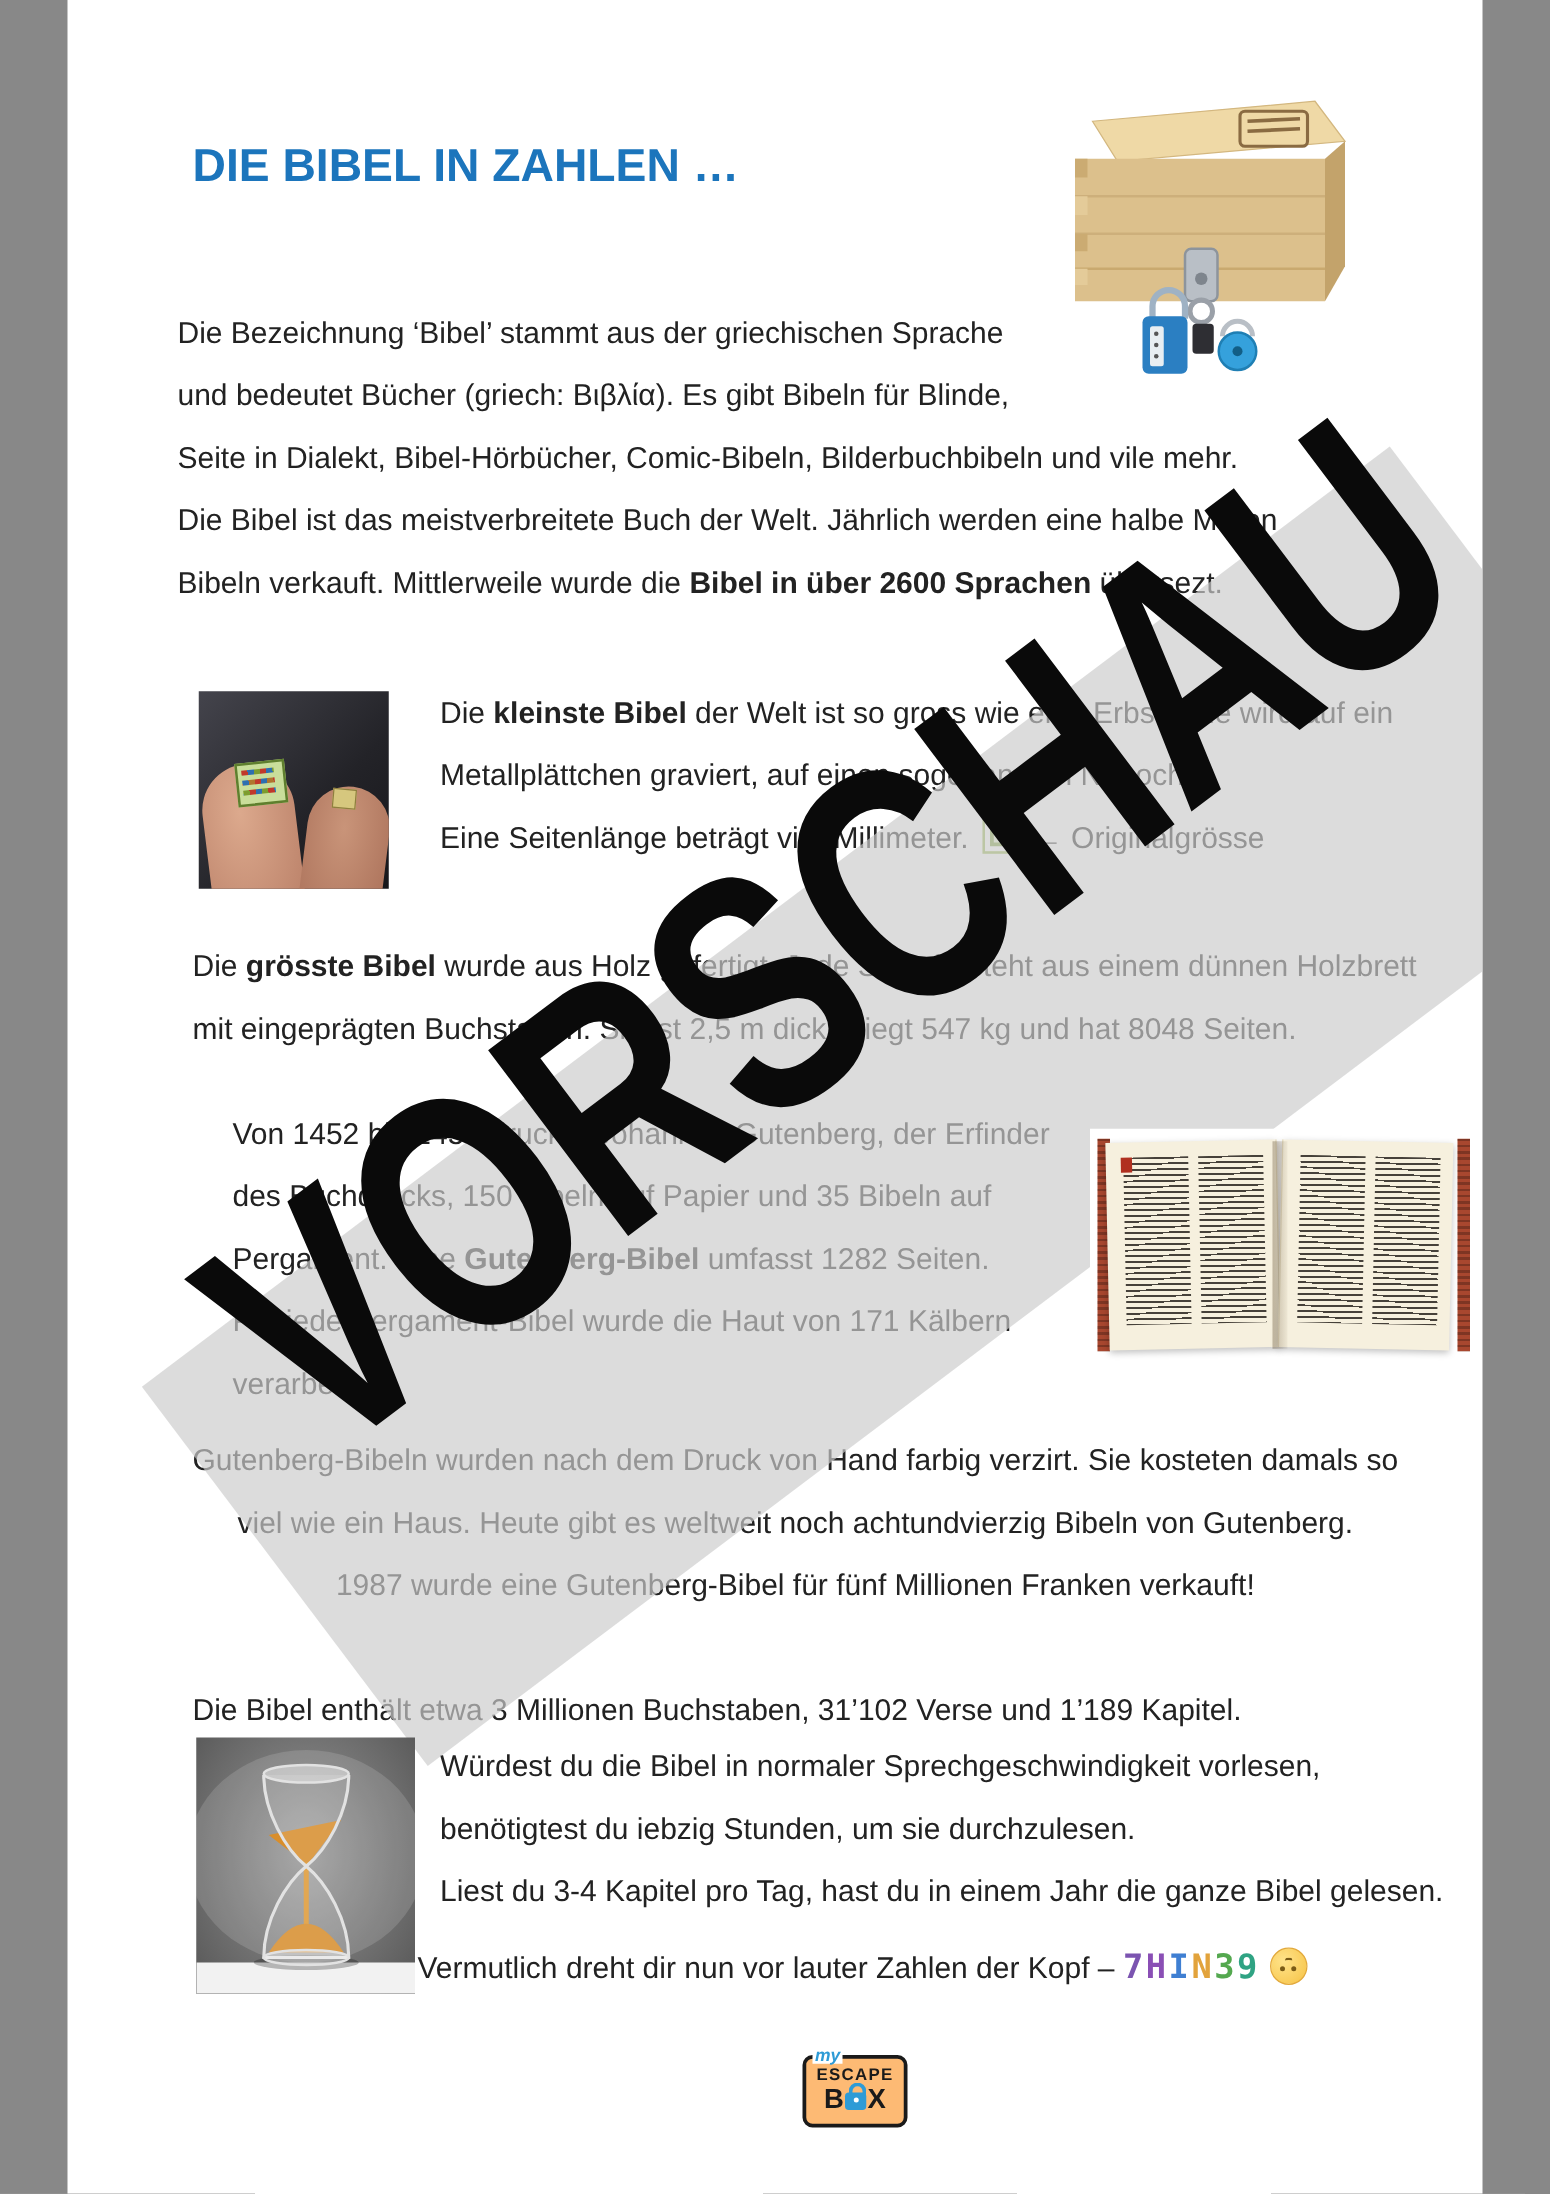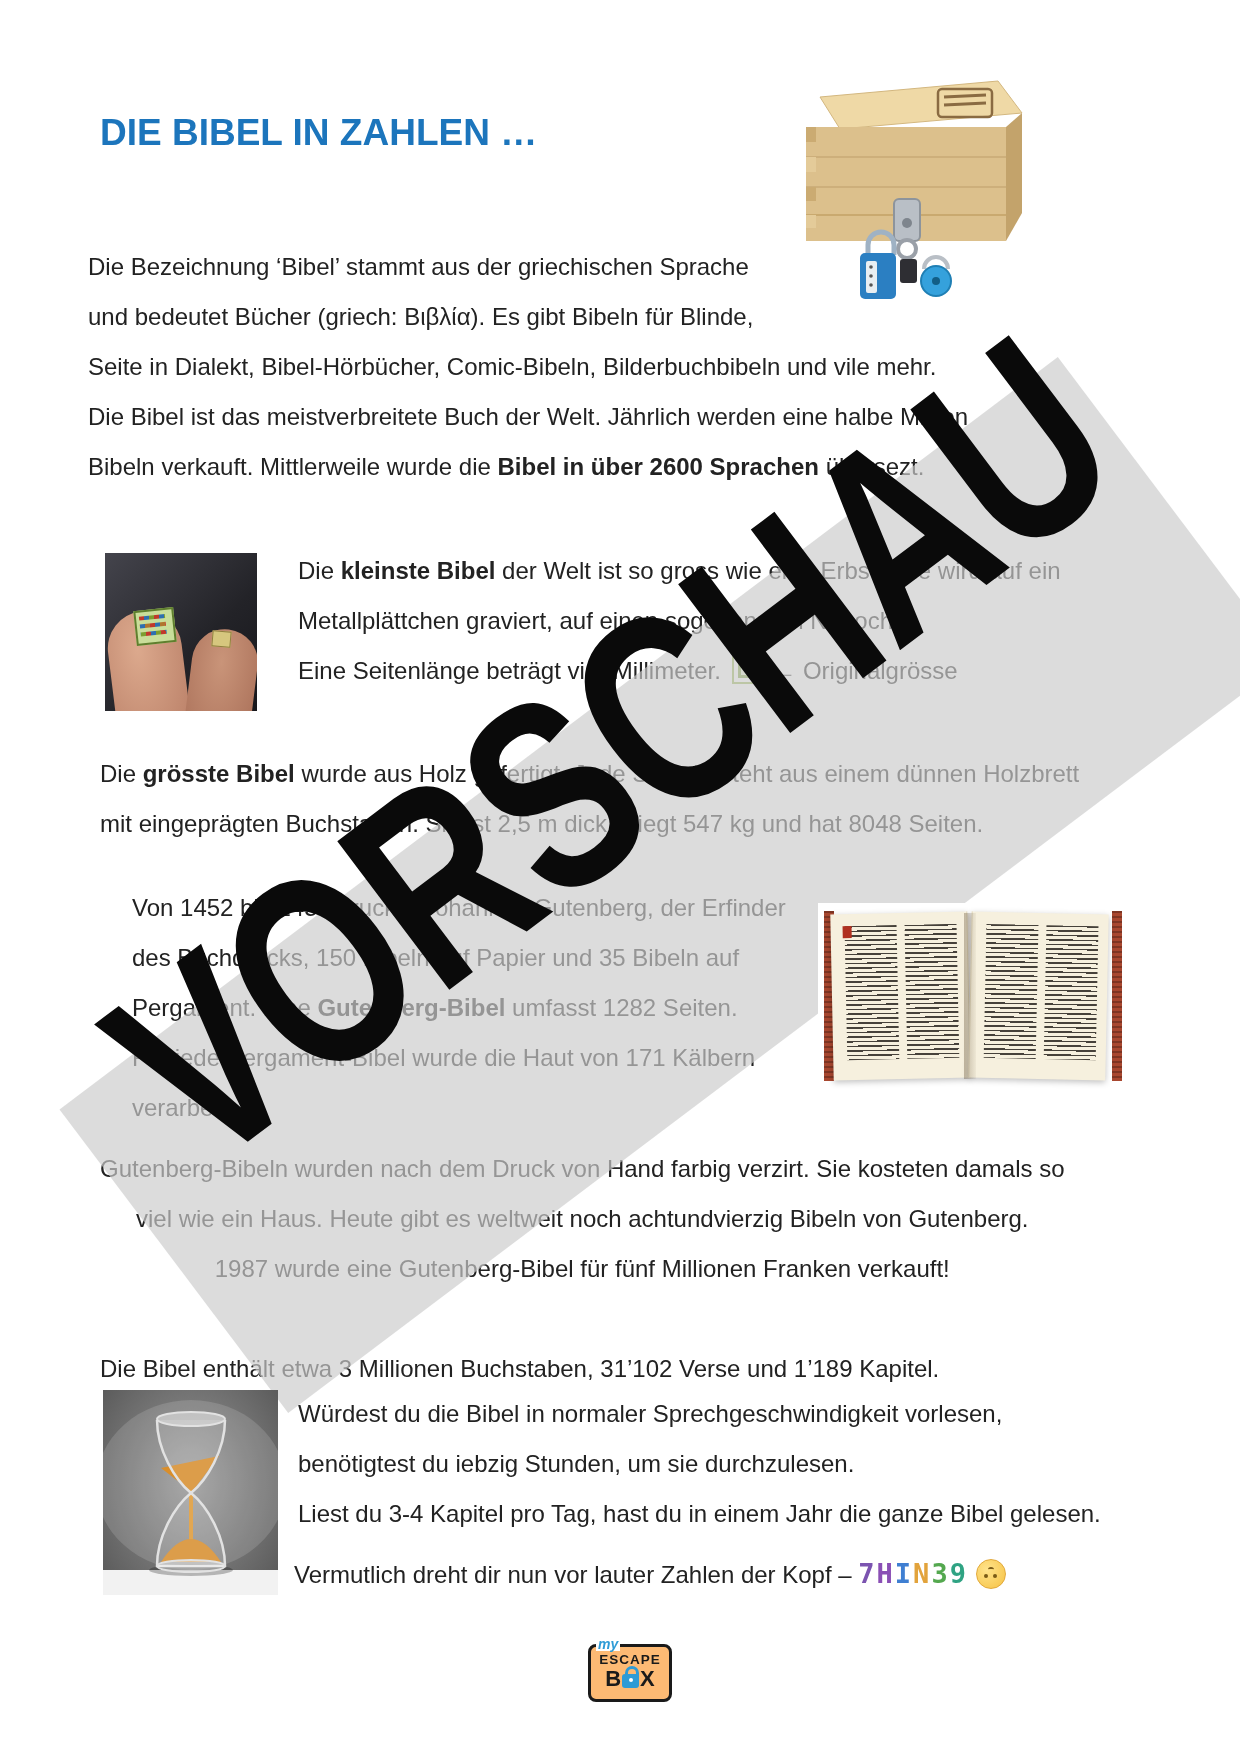--- a/index.html
+++ b/index.html
@@ -1,16 +1,16 @@
 <!DOCTYPE html>
 <html><head>
 <meta charset="utf-8">
 <style>
   html,body{margin:0;padding:0;background:#888;}
-  .page{position:relative;width:1240px;height:1755px;margin:0 auto;background:#ffffff;
+  .page{position:relative;width:1132px;height:1755px;margin:0 auto;background:#ffffff;
         font-family:"Liberation Sans",sans-serif;color:#222;overflow:hidden;}
   .title{position:absolute;left:100px;top:112px;font-size:37px;font-weight:bold;color:#1C75BC;z-index:1;}
   .para{position:absolute;font-size:24px;line-height:50px;z-index:1;white-space:nowrap;}
   .ln{height:50px;}
   .seg{font-family:"DejaVu Sans Mono",monospace;font-weight:bold;font-size:27px;letter-spacing:2px;}
   
   .wm-band{position:absolute;left:48px;top:695px;width:1250px;height:380px;
            background:rgba(204,204,204,0.68);transform:rotate(-37deg);z-index:30;}
   .wm-text{position:absolute;left:-40px;top:600px;width:1300px;height:300px;
            display:flex;align-items:center;justify-content:center;
@@ -195,21 +195,21 @@
       <ellipse cx="88" cy="29" rx="34" ry="7" fill="rgba(245,245,245,0.5)" stroke="#E2E2E2" stroke-width="2"></ellipse>
       <ellipse cx="88" cy="176" rx="34" ry="6" fill="rgba(245,245,245,0.45)" stroke="#E2E2E2" stroke-width="2"></ellipse>
     </svg>
   </div>
 
   <div class="para" style="left:298px;top:1389px;">
     <div class="ln"><span>Würdest du die Bibel in normaler Sprechgeschwindigkeit vorlesen,</span></div>
     <div class="ln"><span>benötigtest du iebzig Stunden, um sie durchzulesen.</span></div>
     <div class="ln"><span>Liest du 3-4 Kapitel pro Tag, hast du in einem Jahr die ganze Bibel gelesen.</span></div>
   </div>
-  <div class="para" style="left:294px;top:1549px;text-align:center;">
+  <div class="para" style="left:280px;top:1549px;text-align:center;">
     <div class="ln">
       <span><span>Vermutlich dreht dir nun vor lauter Zahlen der Kopf – </span><span class="seg" style="color: rgb(123, 84, 176);">7</span><span class="seg" style="color: rgb(138, 79, 181);">H</span><span class="seg" style="color: rgb(63, 127, 210);">I</span><span class="seg" style="color: rgb(226, 163, 60);">N</span><span class="seg" style="color: rgb(84, 168, 79);">3</span><span class="seg" style="color: rgb(47, 163, 131);">9</span></span><span class="emoji"></span>
     </div>
   </div>
 
   <div class="logo">
     <span class="my">my</span>
     <div class="escape">ESCAPE</div>
     <div class="boxrow">
       <span class="bx">B</span>

